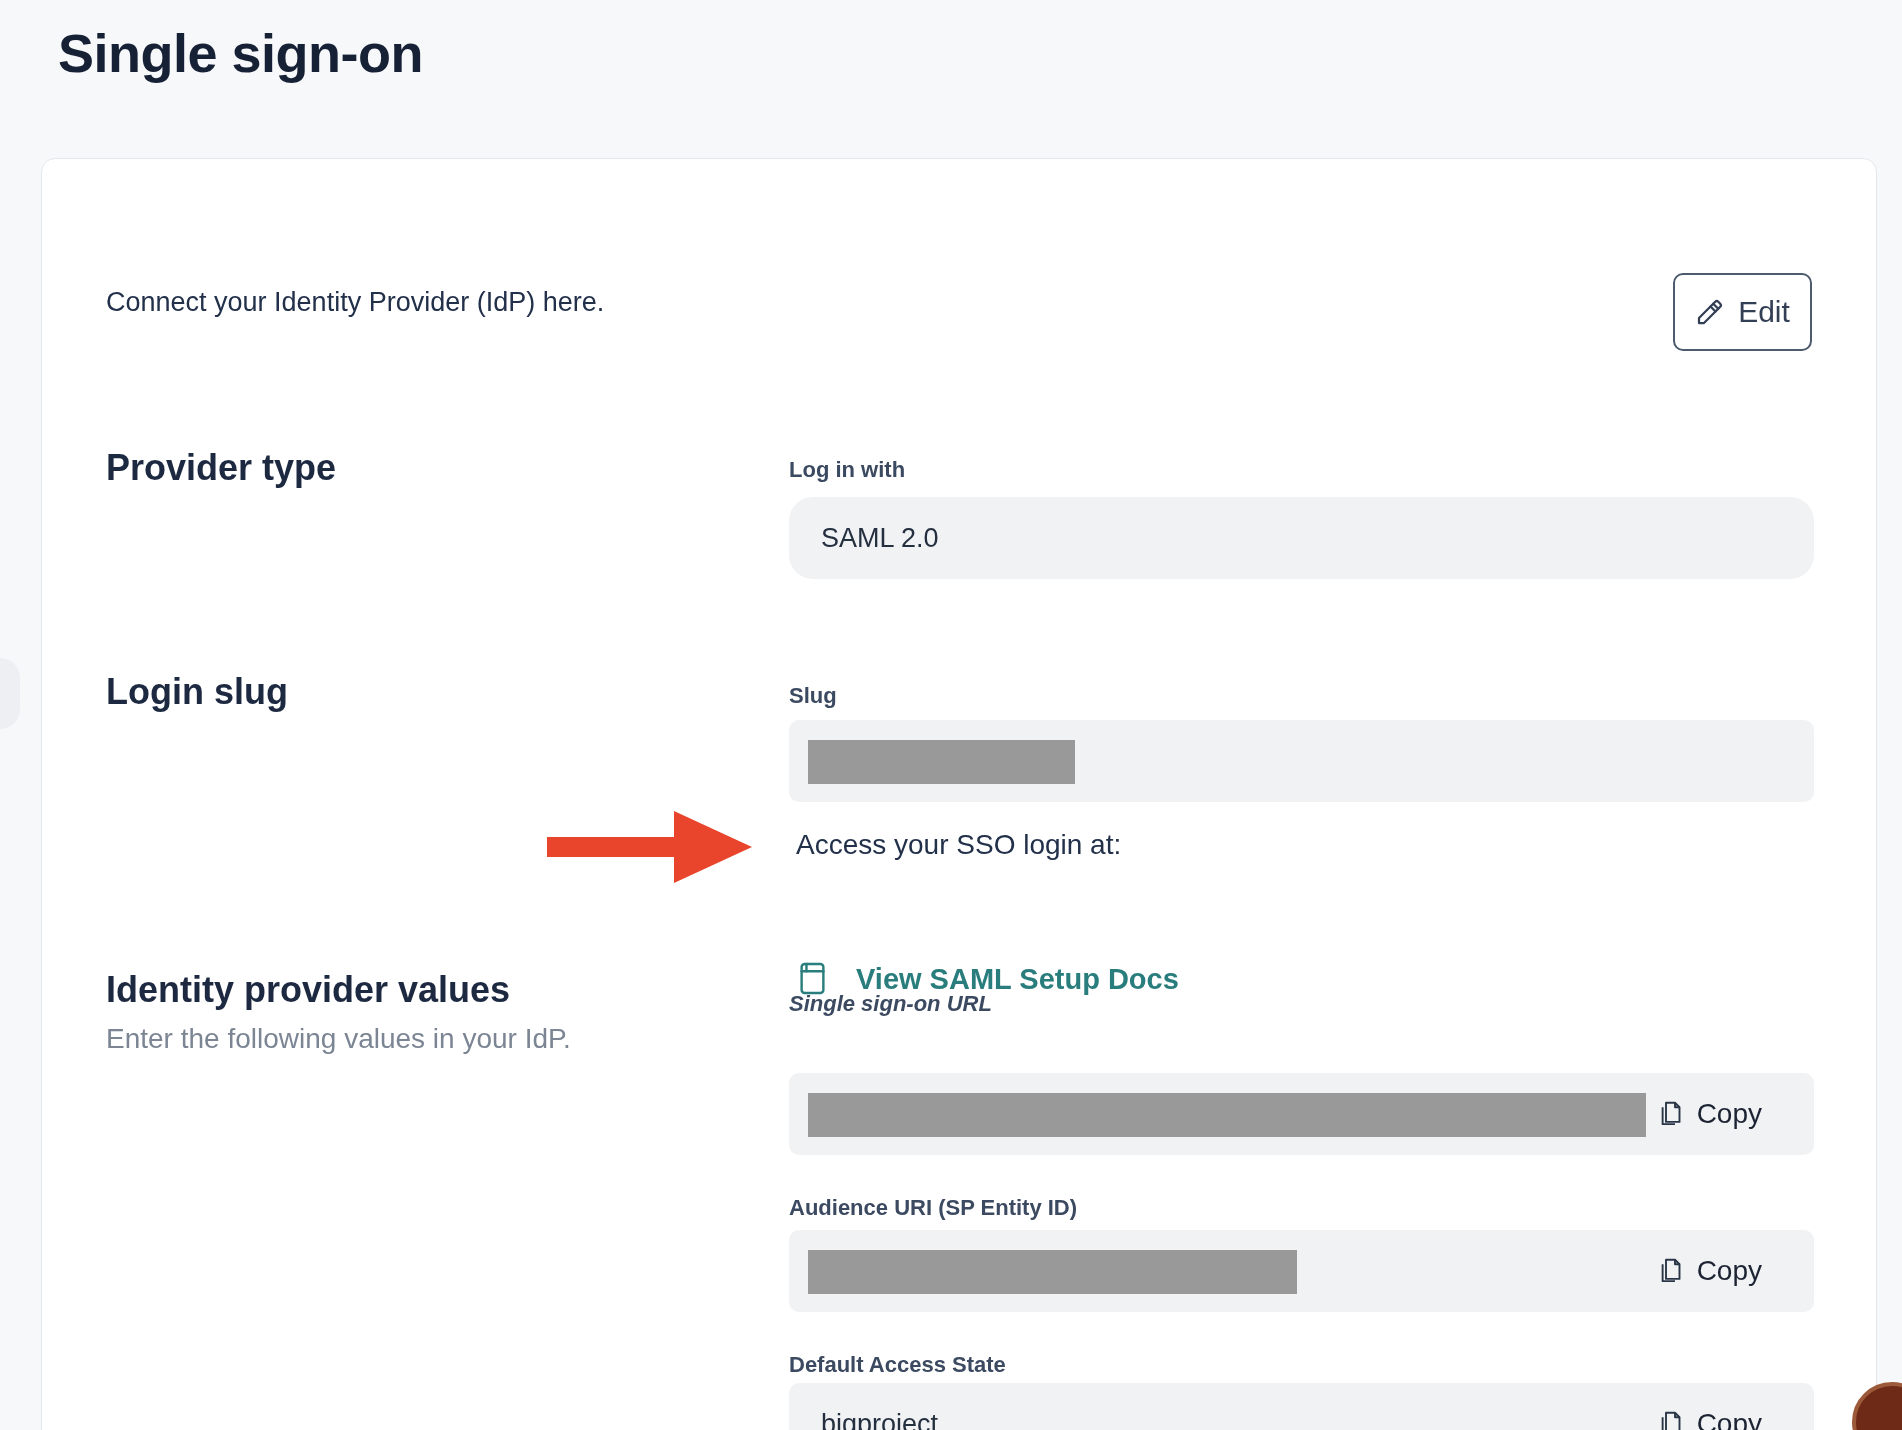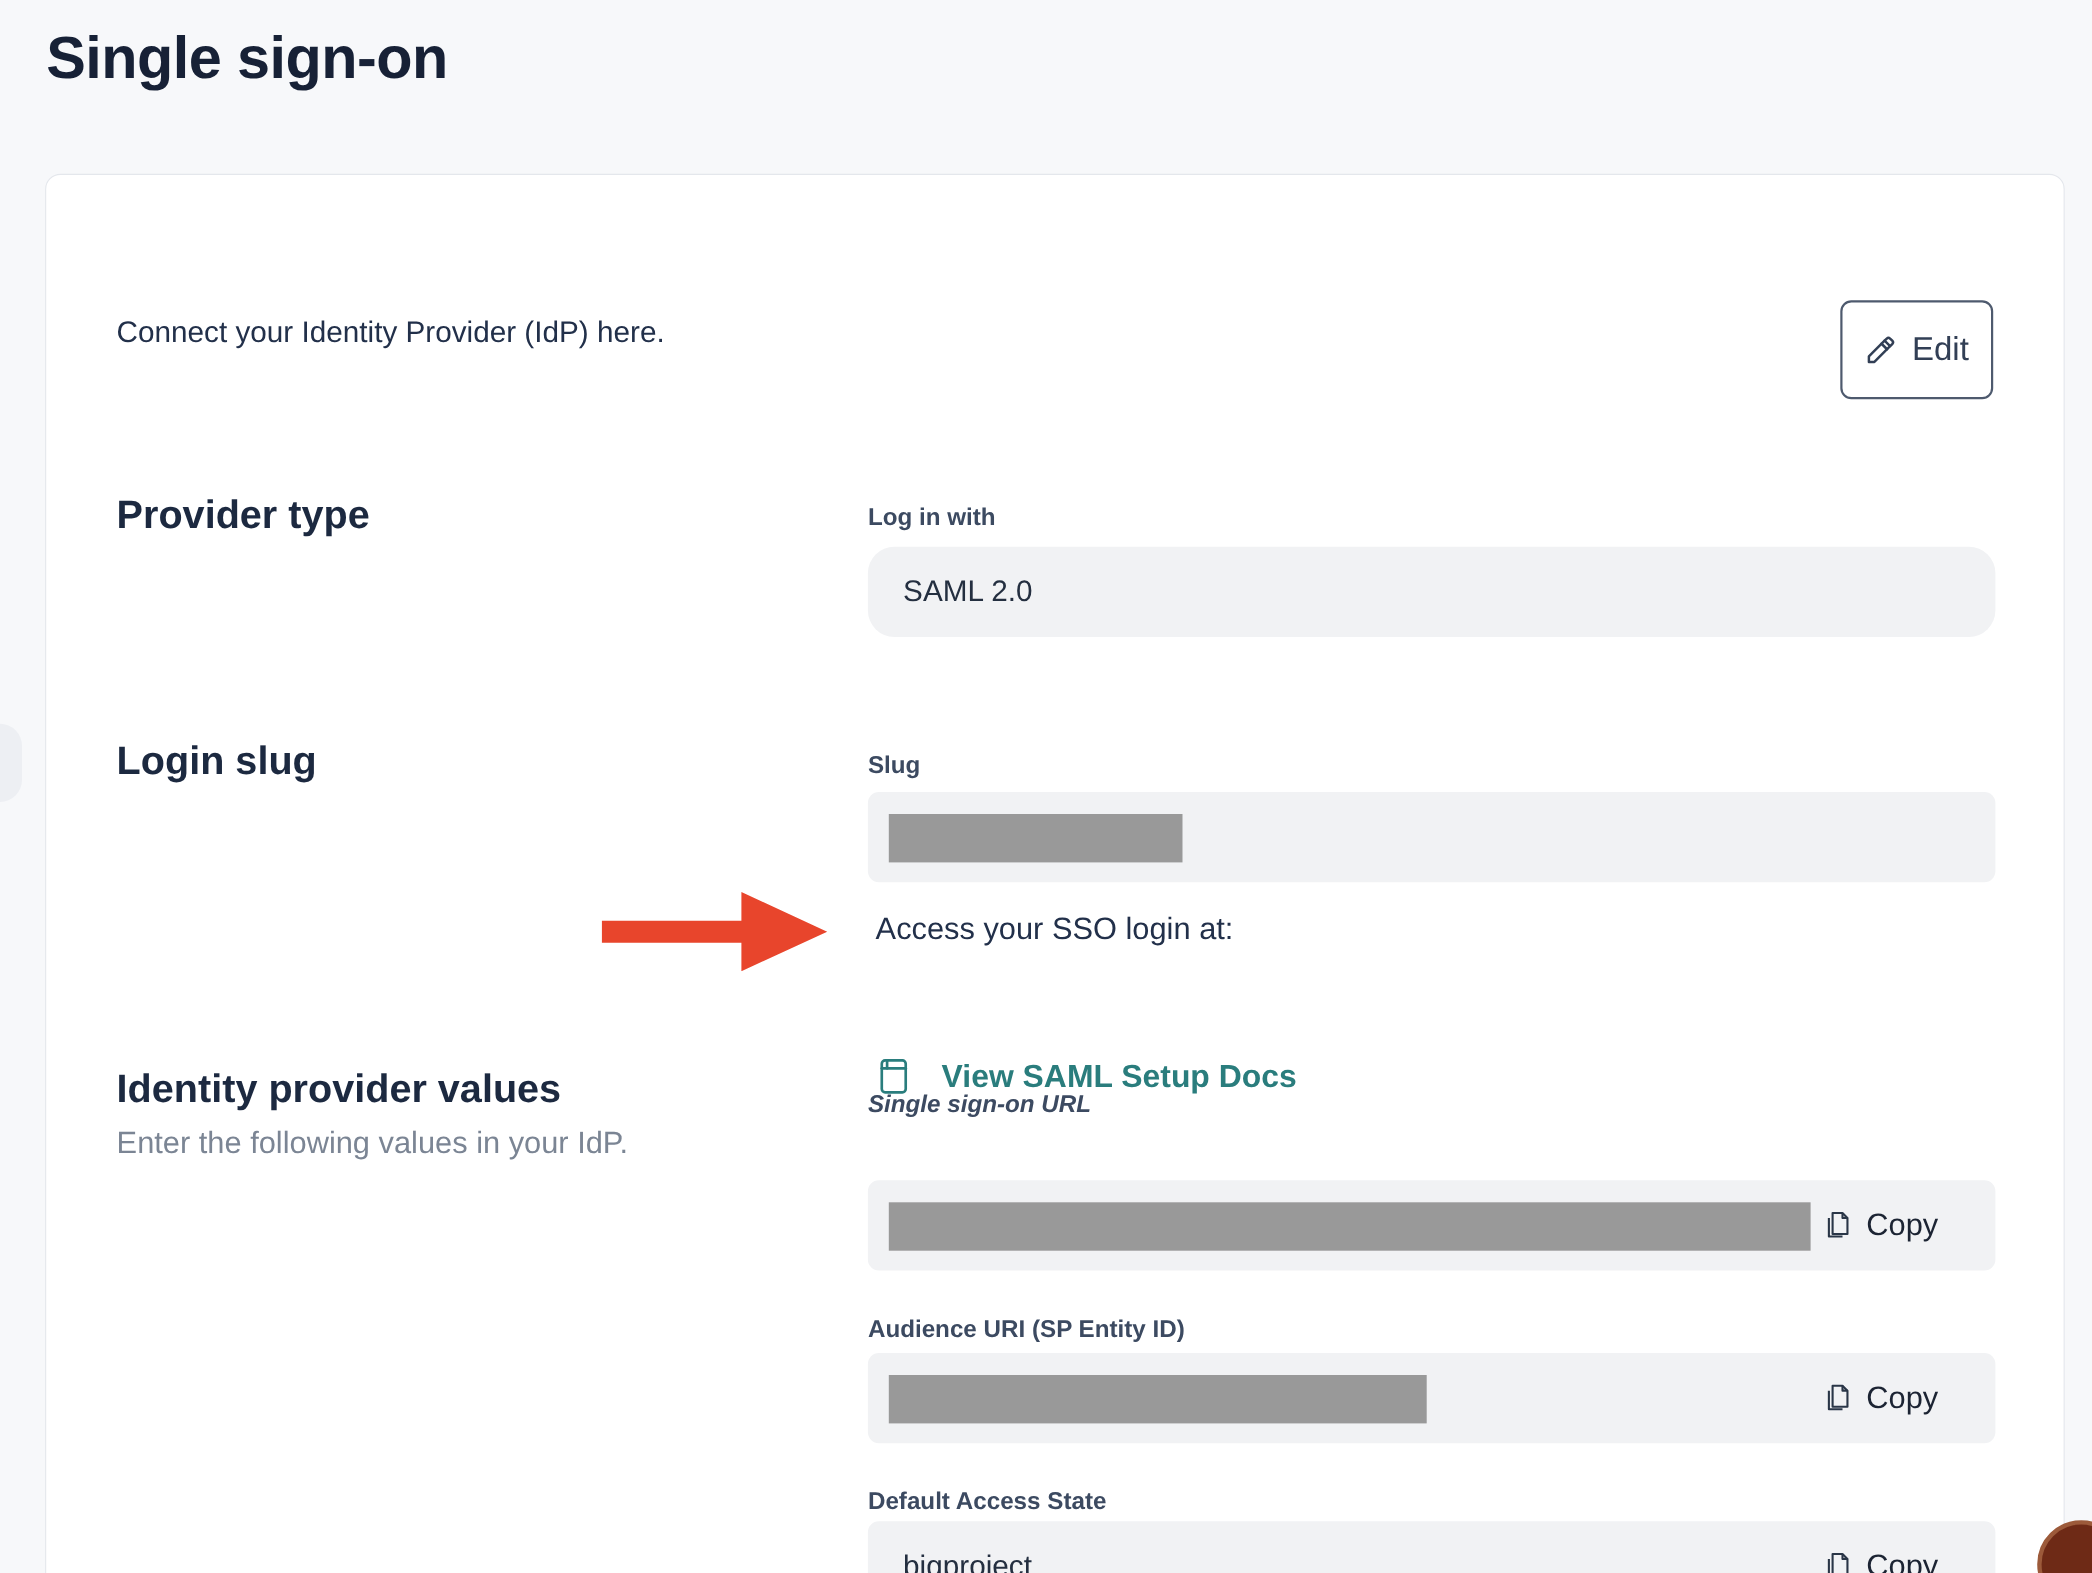--- a/index.html
+++ b/index.html
@@ -6,21 +6,21 @@
   html, body { width: 1902px; height: 1430px; overflow: hidden; }
   body {
     background: #f7f8fa;
     font-family: "Liberation Sans", sans-serif;
     color: #1f2c44;
     position: relative;
   }
 
   
   .page-title {
-    position: absolute; left: 42px; top: 22px;
+    position: absolute; left: 58px; top: 22px;
     font-size: 54px; font-weight: 700; color: #172136;
     letter-spacing: -0.5px;
   }
 
   
   .edge-pill {
     position: absolute; left: -22px; top: 658px;
     width: 42px; height: 71px; border-radius: 20px;
     background: #edeff3;
   }
@@ -34,21 +34,21 @@
     border-radius: 14px;
   }
 
   .intro-text {
     position: absolute; left: 64px; top: 128px;
     font-size: 27px; color: #22304a;
   }
 
   .edit-btn {
     position: absolute; left: 1631px; top: 114px;
-    width: 139px; height: 90px;
+    width: 139px; height: 78px;
     background: #ffffff;
     border: 2px solid #4e5a6e; border-radius: 10px;
     display: flex; align-items: center; justify-content: center; gap: 13px;
     font-size: 30px; color: #323f55; cursor: pointer;
   }
   .edit-btn svg { width: 30px; height: 30px; stroke: #323f55; }
 
   .section-heading {
     position: absolute; left: 64px;
     font-size: 36px; font-weight: 700; color: #1c2940;

